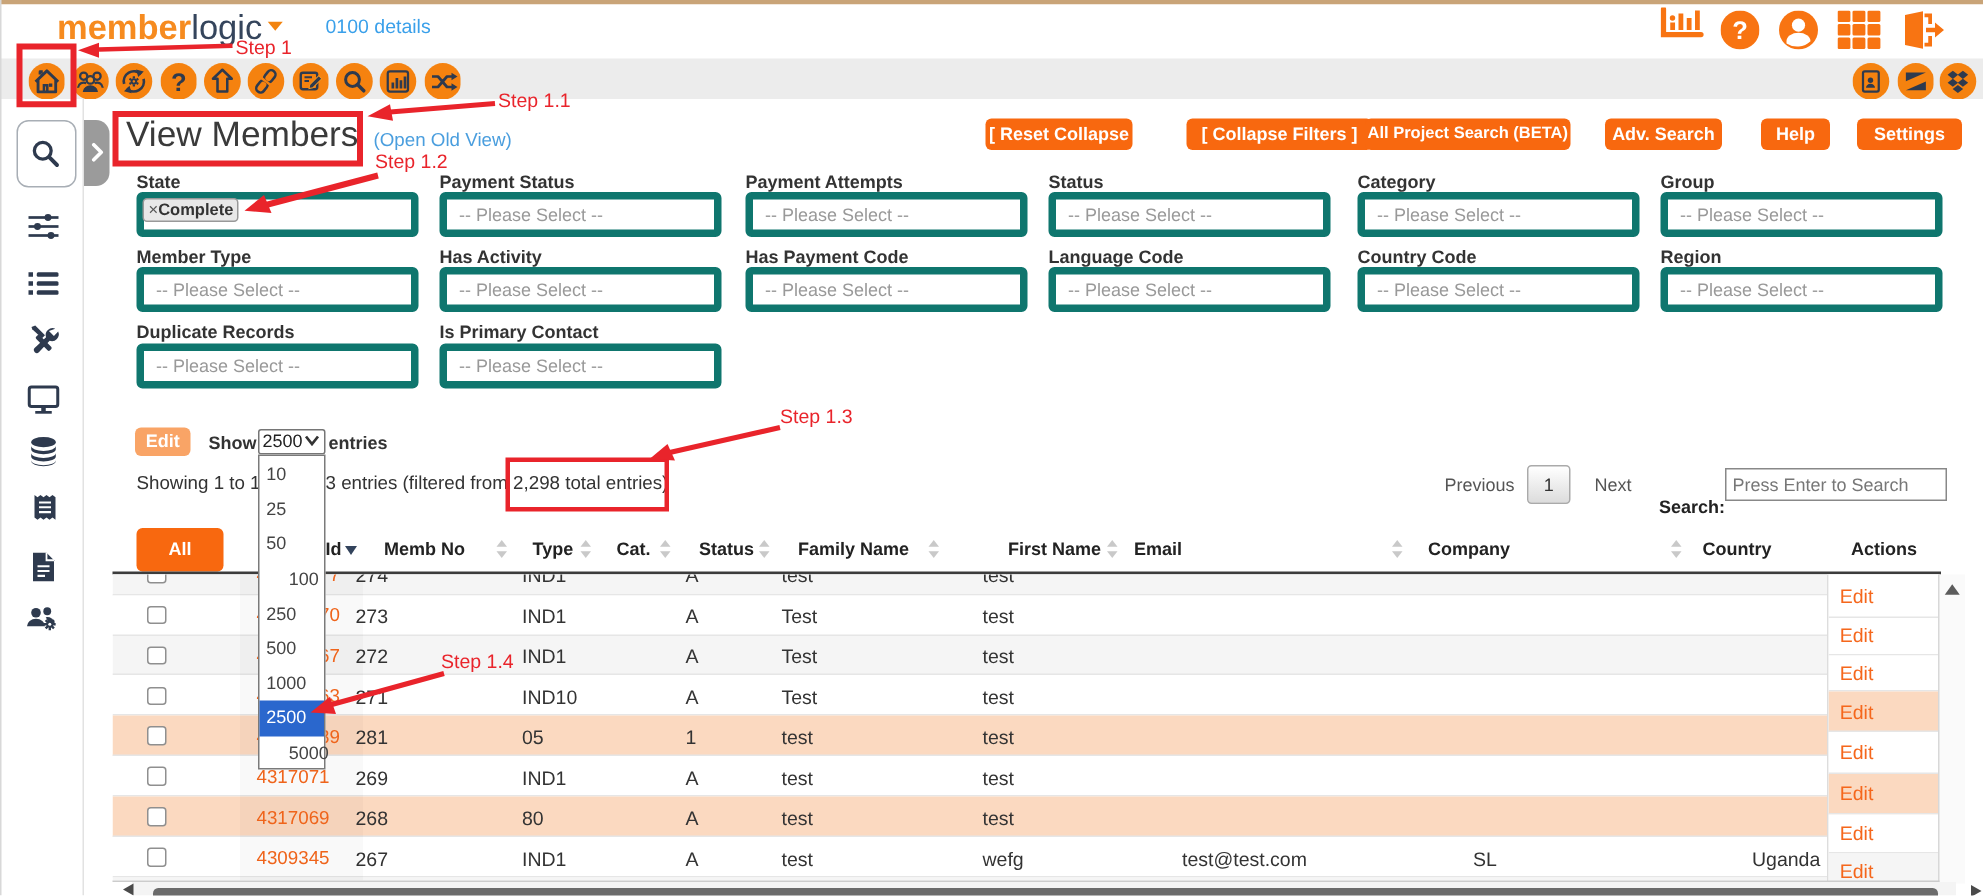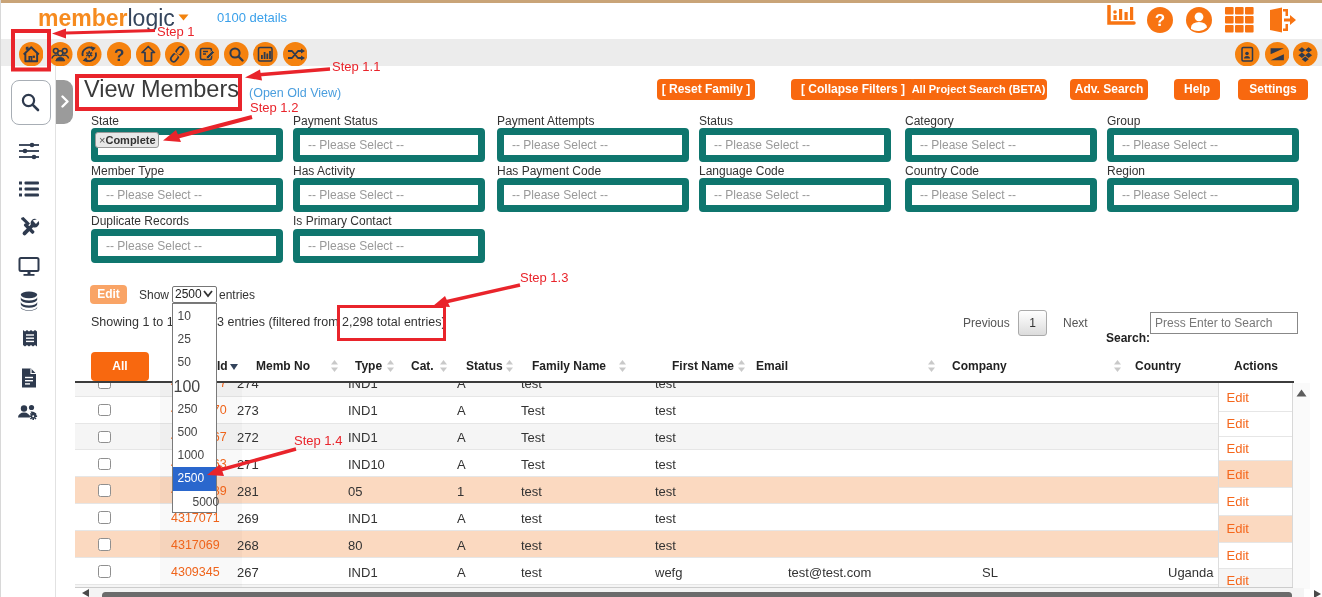--- a/index.html
+++ b/index.html
@@ -1,20 +1,20 @@
 <!DOCTYPE html>
 <html><head>
 <meta charset="utf-8">
 <style>
 html,body{margin:0;padding:0;}
 body{width:1322px;height:597px;overflow:hidden;font-family:"Liberation Sans",sans-serif;background:#fff;position:relative;}
 .abs{position:absolute;}
 .btn{position:absolute;height:21px;background:#f8680f;border-radius:4px;color:#fff;font-weight:bold;font-size:12px;text-align:center;line-height:21px;}
-.lbl{position:absolute;font-size:12px;font-weight:normal;color:#333;}
-.sel{position:absolute;width:170px;height:20px;border:7px solid #0f766e;border-radius:4px;background:#fff;font-size:12px;color:#999;line-height:20px;padding-left:8px;}
+.lbl{position:absolute;font-size:12px;font-weight:bold;color:#333;}
+.sel{position:absolute;width:170px;height:20px;border:5px solid #0f766e;border-radius:4px;background:#fff;font-size:12px;color:#999;line-height:20px;padding-left:8px;}
 .red{color:#e9242b;font-size:13px;position:absolute;}
 .hdrcell{position:absolute;font-size:12px;font-weight:bold;color:#222;}
 .cell{position:absolute;font-size:13px;color:#333;}
 .idlink{color:#f5671c;font-size:12.5px;}
 .editlink{position:absolute;left:8px;font-size:13px;color:#f5671c;}
 .cb{position:absolute;width:10.5px;height:10.5px;border:1.5px solid #8f8f8f;border-radius:2.5px;background:#fff;}
 </style>
 </head>
 <body>
 
@@ -241,21 +241,21 @@
   </svg>
 
 <div class="abs" style="left:56px;top:80px;width:17px;height:44px;background:#9b9b9b;border-radius:0 9px 9px 0;"></div>
 <svg class="abs" style="left:60px;top:95px;" width="10" height="13">
     <path d="M2.5,1.5 L7.5,6.5 L2.5,11.5" stroke="#fff" stroke-width="2.4" fill="none" stroke-linecap="round" stroke-linejoin="round"></path>
   </svg>
 
 <div class="abs" style="left:84px;top:75.5px;font-size:23.5px;color:#3a3a3a;">View Members</div>
 <div class="abs" style="left:249px;top:86px;font-size:12.5px;color:#4a9ede;">(Open Old View)</div>
 
-<div class="btn" style="left:657px;top:79px;width:98px;">[ Reset Family ]</div>
+<div class="btn" style="left:657px;top:79px;width:98px;">[ Reset Collapse ]</div>
 <div class="btn" style="left:775px;top:79px;width:124px;margin-left:16px;">[ Collapse Filters ]</div>
 <div class="btn" style="left:910px;top:79px;width:137px;font-size:11px;">All Project Search (BETA)</div>
 <div class="btn" style="left:1070px;top:79px;width:78px;">Adv. Search</div>
 <div class="btn" style="left:1174px;top:79px;width:46px;">Help</div>
 <div class="btn" style="left:1238px;top:79px;width:70px;">Settings</div>
 
 <div class="lbl" style="left:91px;top:113.5px;">State</div>
 <div class="sel" style="left:91px;top:128px;"></div>
 <div class="abs" style="left:95px;top:131.5px;width:62px;height:14px;background:#e8e8e8;border:1px solid #999;border-radius:3px;font-size:11px;line-height:14px;"><span style="color:#555;padding-left:3px;">×</span><span style="font-weight:bold;color:#333;">Complete</span></div>
 <div class="lbl" style="left:293px;top:113.5px;">Payment Status</div>
@@ -470,21 +470,21 @@
   </svg>
 <div class="abs" style="left:102px;top:591.5px;width:1190px;height:7px;background:#6b6b6b;border-radius:3.5px 3.5px 0 0;"></div>
 <svg class="abs" style="left:1312px;top:589px;" width="11" height="10">
     <polygon points="2,1 2,9 9,5" fill="#4a4a4a"></polygon>
   </svg>
 
 <div class="abs" style="left:171.5px;top:302.5px;width:45.5px;height:210px;background:#fff;border:1px solid #7a7a7a;box-sizing:border-box;z-index:50;">
 <div class="abs" style="left:0;top:1.5px;width:42px;height:23.2px;color:#444;font-size:12px;line-height:23.2px;padding-left:5px;box-sizing:border-box;">10</div>
 <div class="abs" style="left:0;top:24.7px;width:42px;height:23.2px;color:#444;font-size:12px;line-height:23.2px;padding-left:5px;box-sizing:border-box;">25</div>
 <div class="abs" style="left:0;top:47.9px;width:42px;height:23.2px;color:#444;font-size:12px;line-height:23.2px;padding-left:5px;box-sizing:border-box;">50</div>
-<div class="abs" style="left:0;top:71.1px;width:42px;height:23.2px;color:#444;font-size:16px;line-height:23.2px;padding-left:1px;box-sizing:border-box;">100</div>
+<div class="abs" style="left:0;top:71.1px;width:42px;height:23.2px;color:#444;font-size:12px;line-height:23.2px;padding-left:20px;box-sizing:border-box;">100</div>
 <div class="abs" style="left:0;top:94.3px;width:42px;height:23.2px;color:#444;font-size:12px;line-height:23.2px;padding-left:5px;box-sizing:border-box;">250</div>
 <div class="abs" style="left:0;top:117.5px;width:42px;height:23.2px;color:#444;font-size:12px;line-height:23.2px;padding-left:5px;box-sizing:border-box;">500</div>
 <div class="abs" style="left:0;top:140.7px;width:42px;height:23.2px;color:#444;font-size:12px;line-height:23.2px;padding-left:5px;box-sizing:border-box;">1000</div>
 <div class="abs" style="left:0;top:163.9px;width:43.5px;height:23.2px;background:#2a67cd;color:#fff;font-size:12px;line-height:23.2px;padding-left:5px;box-sizing:border-box;">2500</div>
 <div class="abs" style="left:0;top:187.1px;width:42px;height:23.2px;color:#444;font-size:12px;line-height:23.2px;padding-left:20px;box-sizing:border-box;">5000</div>
 </div>
 
 <svg class="abs" style="left:0;top:0;z-index:100;pointer-events:none;" width="1322" height="597">
 <rect x="13" y="31" width="36" height="38.5" fill="none" stroke="#e9242b" stroke-width="4"></rect>
 <rect x="77" y="76" width="163" height="33" fill="none" stroke="#e9242b" stroke-width="4"></rect>

